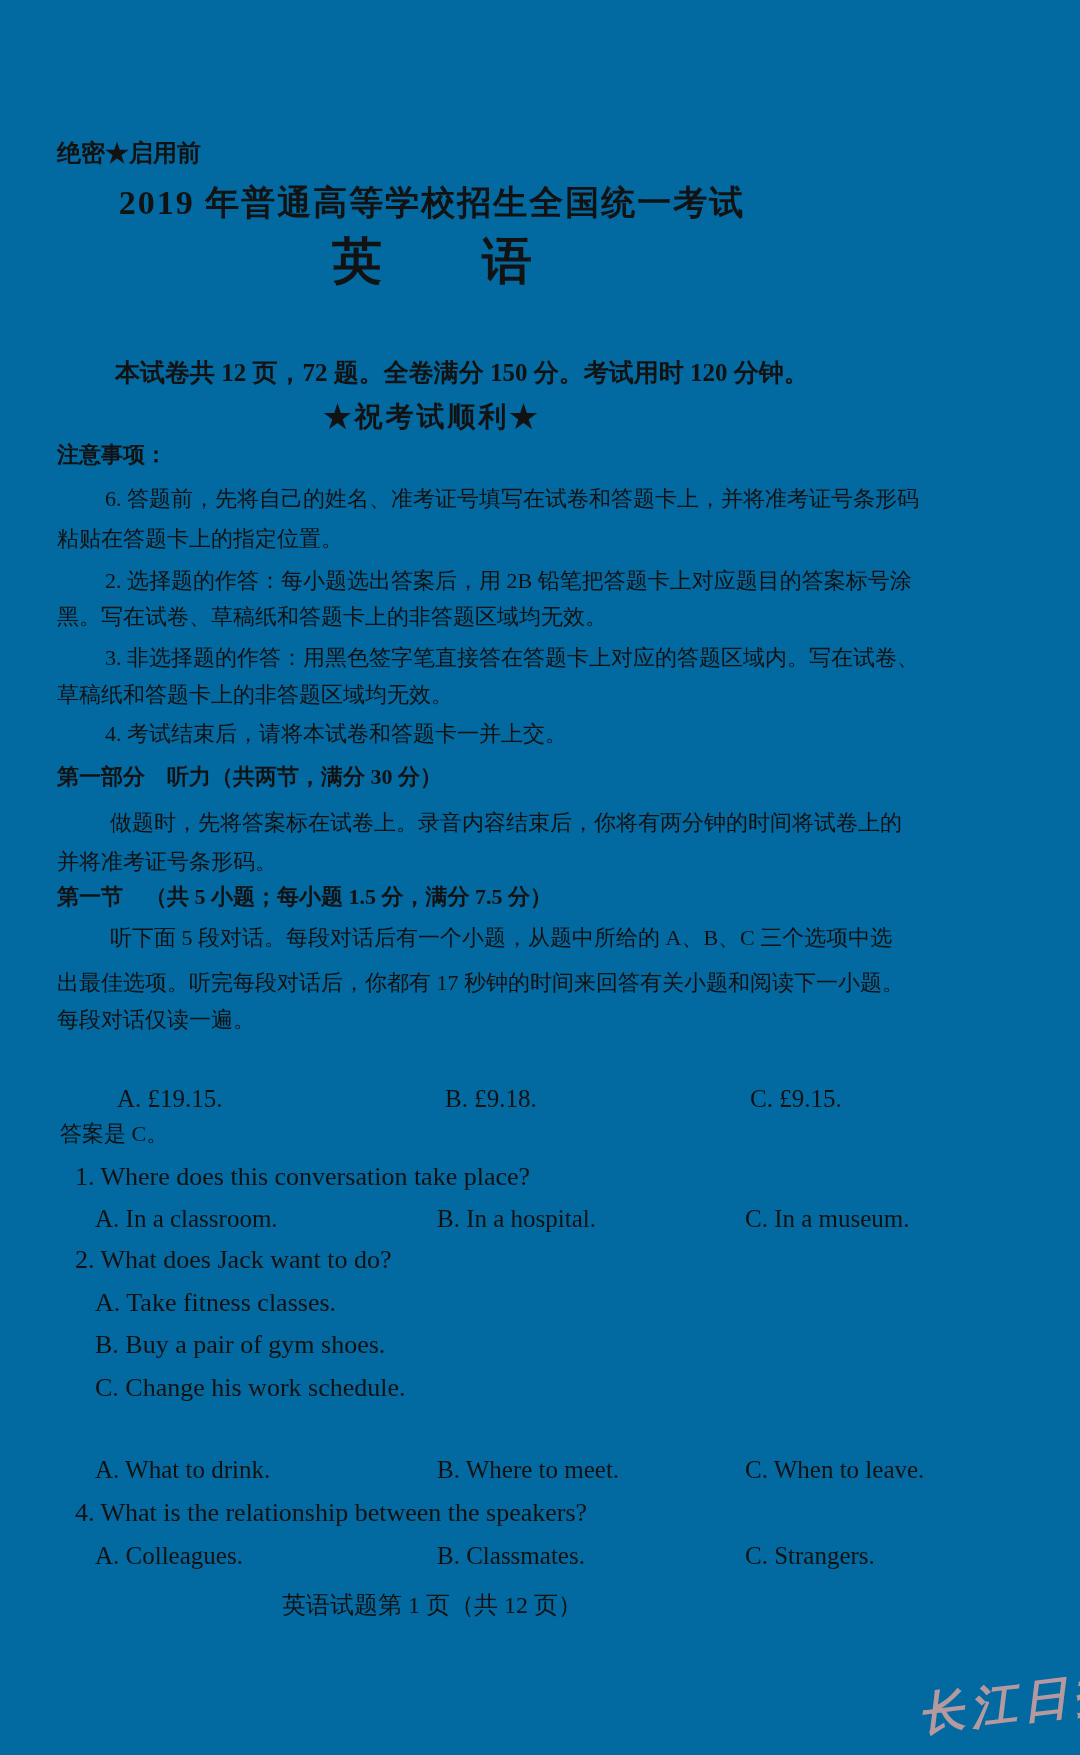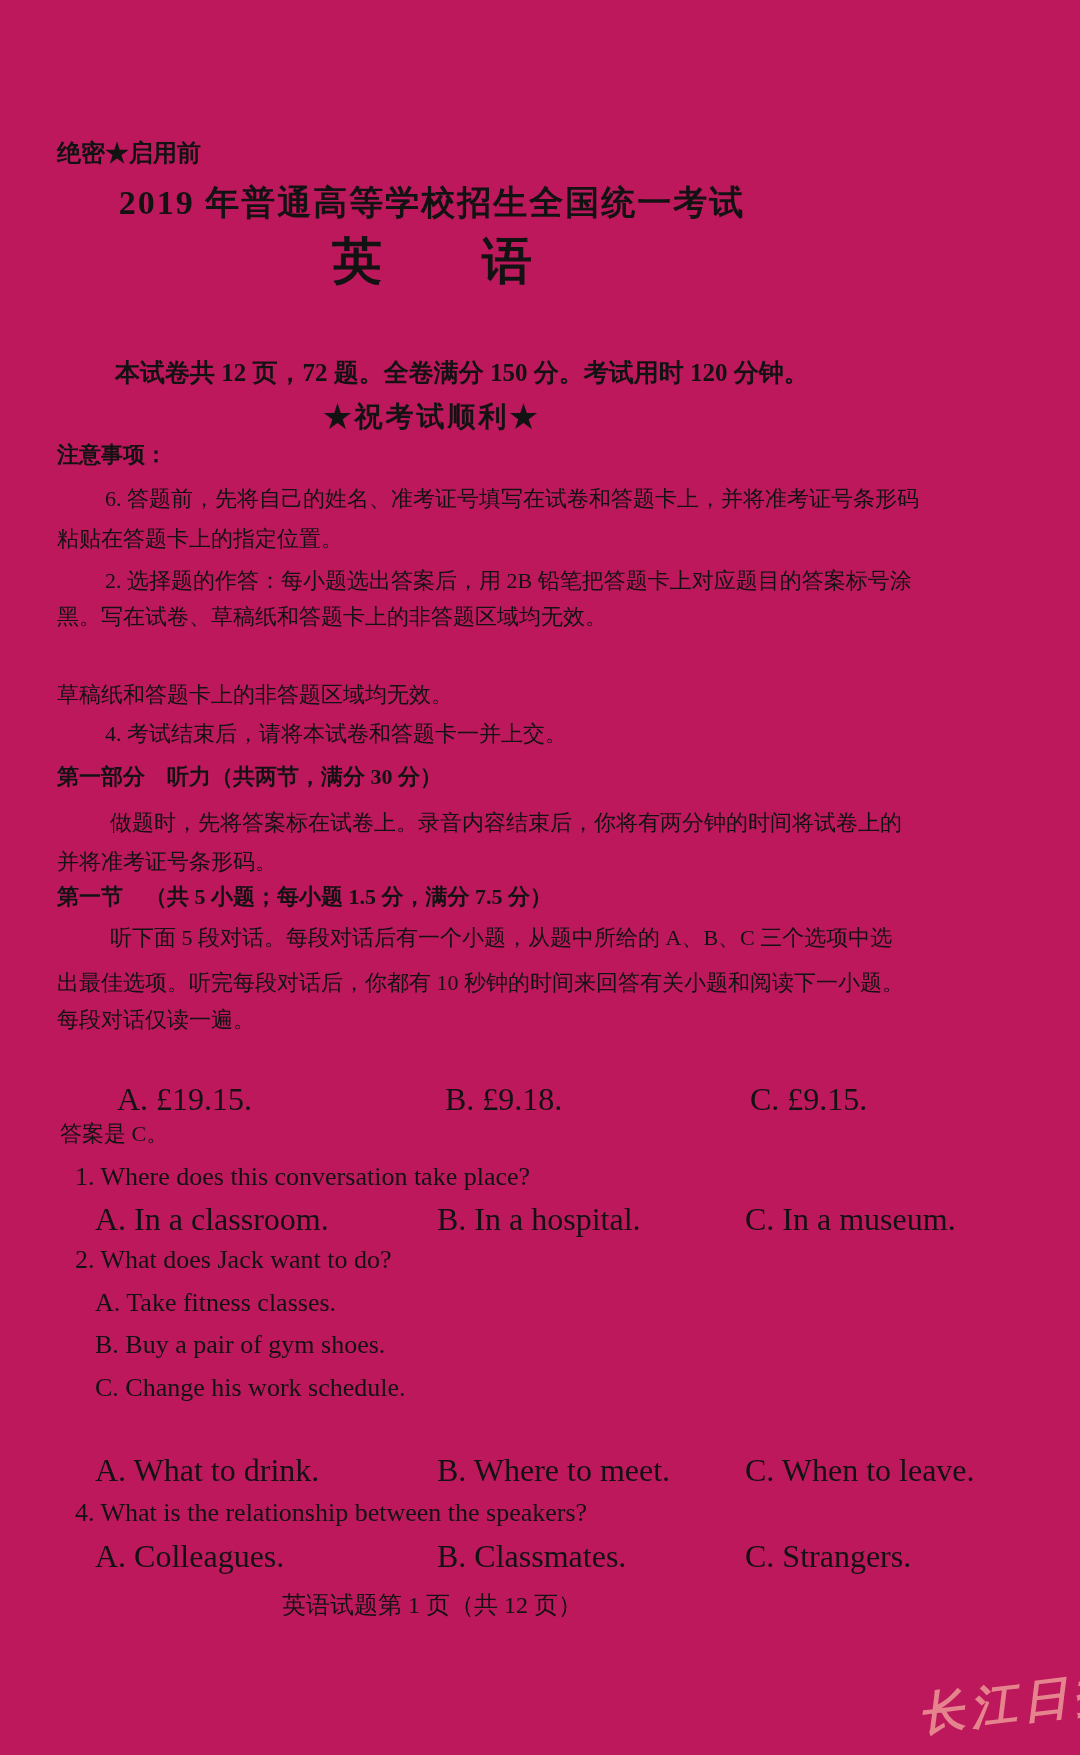--- a/index.html
+++ b/index.html
@@ -4,21 +4,21 @@
 <style>
   html,body{margin:0;padding:0;}
   body{
     width:1080px;height:1755px;
     background:#fefefe;
     position:relative;
     overflow:hidden;
     font-family:"Liberation Serif","DejaVu Serif",serif;
     color:#121212;
   }
-  .page{position:absolute;inset:0;background:#be185d;}
+  .page{position:absolute;inset:0;background:#0369a1;}
   .ln{position:absolute;white-space:nowrap;font-size:22px;line-height:34px;}
   .en{font-size:26px;}
   .center{left:0;width:864px;text-align:center;}
   .classification{top:136px;left:57px;font-size:24px;font-weight:bold;}
   .exam-title{top:186px;font-size:34px;font-weight:bold;letter-spacing:2px;}
   .subject-title{top:244px;font-size:50px;font-weight:bold;}
   .paper-info{top:356px;left:115px;font-size:25px;font-weight:600;}
   .wish{top:400px;font-size:28px;font-weight:bold;letter-spacing:3px;}
   .notice-heading{top:438px;left:57px;font-weight:bold;}
   .n1a{top:482px;left:105px;}
@@ -43,21 +43,21 @@
   .q2{top:1243px;left:75px;}
   .q2a{top:1286px;left:95px;}
   .q2b{top:1328px;left:95px;}
   .q2c{top:1371px;left:95px;}
   .q3{top:1411px;left:75px;}
   .q3o{top:1453px;}
   .q4{top:1496px;left:75px;}
   .q4o{top:1539px;}
   .footer-line{top:1588px;font-size:24px;}
   .opt-row{position:absolute;left:0;width:1080px;height:34px;}
-  .opt-row span{position:absolute;white-space:nowrap;font-size:32px;line-height:34px;}
+  .opt-row span{position:absolute;white-space:nowrap;font-size:25px;line-height:34px;}
   .optA{left:95px;}
   .optB{left:437px;}
   .optC{left:745px;}
   .ex-opts .optA{left:117px;}
   .ex-opts .optB{left:445px;}
   .ex-opts .optC{left:750px;}
   .watermark{
     position:absolute;top:1672px;left:918px;
     font-size:46px;font-style:italic;font-weight:bold;
     color:#f2a99e;opacity:.75;
@@ -75,30 +75,31 @@
   <div class="ln center subject-title">英　　语</div>
   <div class="ln paper-info">本试卷共 12 页，72 题。全卷满分 150 分。考试用时 120 分钟。</div>
   <div class="ln center wish">★祝考试顺利★</div>
 
   <div class="ln notice-heading">注意事项：</div>
 
   <div class="ln n1a">6. 答题前，先将自己的姓名、准考证号填写在试卷和答题卡上，并将准考证号条形码</div>
   <div class="ln n1b">粘贴在答题卡上的指定位置。</div>
   <div class="ln n2a">2. 选择题的作答：每小题选出答案后，用 2B 铅笔把答题卡上对应题目的答案标号涂</div>
   <div class="ln n2b">黑。写在试卷、草稿纸和答题卡上的非答题区域均无效。</div>
+  <div class="ln n3a">3. 非选择题的作答：用黑色签字笔直接答在答题卡上对应的答题区域内。写在试卷、</div>
   <div class="ln n3b">草稿纸和答题卡上的非答题区域均无效。</div>
   <div class="ln n4">4. 考试结束后，请将本试卷和答题卡一并上交。</div>
 
   <div class="ln part1-heading">第一部分　听力（共两节，满分 30 分）</div>
   <div class="ln p1a">做题时，先将答案标在试卷上。录音内容结束后，你将有两分钟的时间将试卷上的</div>
   <div class="ln p1b">并将准考证号条形码。</div>
 
   <div class="ln sec1-heading">第一节　（共 5 小题；每小题 1.5 分，满分 7.5 分）</div>
   <div class="ln s1a">听下面 5 段对话。每段对话后有一个小题，从题中所给的 A、B、C 三个选项中选</div>
-  <div class="ln s1b">出最佳选项。听完每段对话后，你都有 10 秒钟的时间来回答有关小题和阅读下一小题。</div>
+  <div class="ln s1b">出最佳选项。听完每段对话后，你都有 17 秒钟的时间来回答有关小题和阅读下一小题。</div>
   <div class="ln s1c">每段对话仅读一遍。</div>
 
   <div class="opt-row ex-opts">
     <span class="optA">A. £19.15.</span>
     <span class="optB">B. £9.18.</span>
     <span class="optC">C. £9.15.</span>
   </div>
   <div class="ln answer-line">答案是 C。</div>
 
   <div class="ln en q1">1. Where does this conversation take place?</div>

